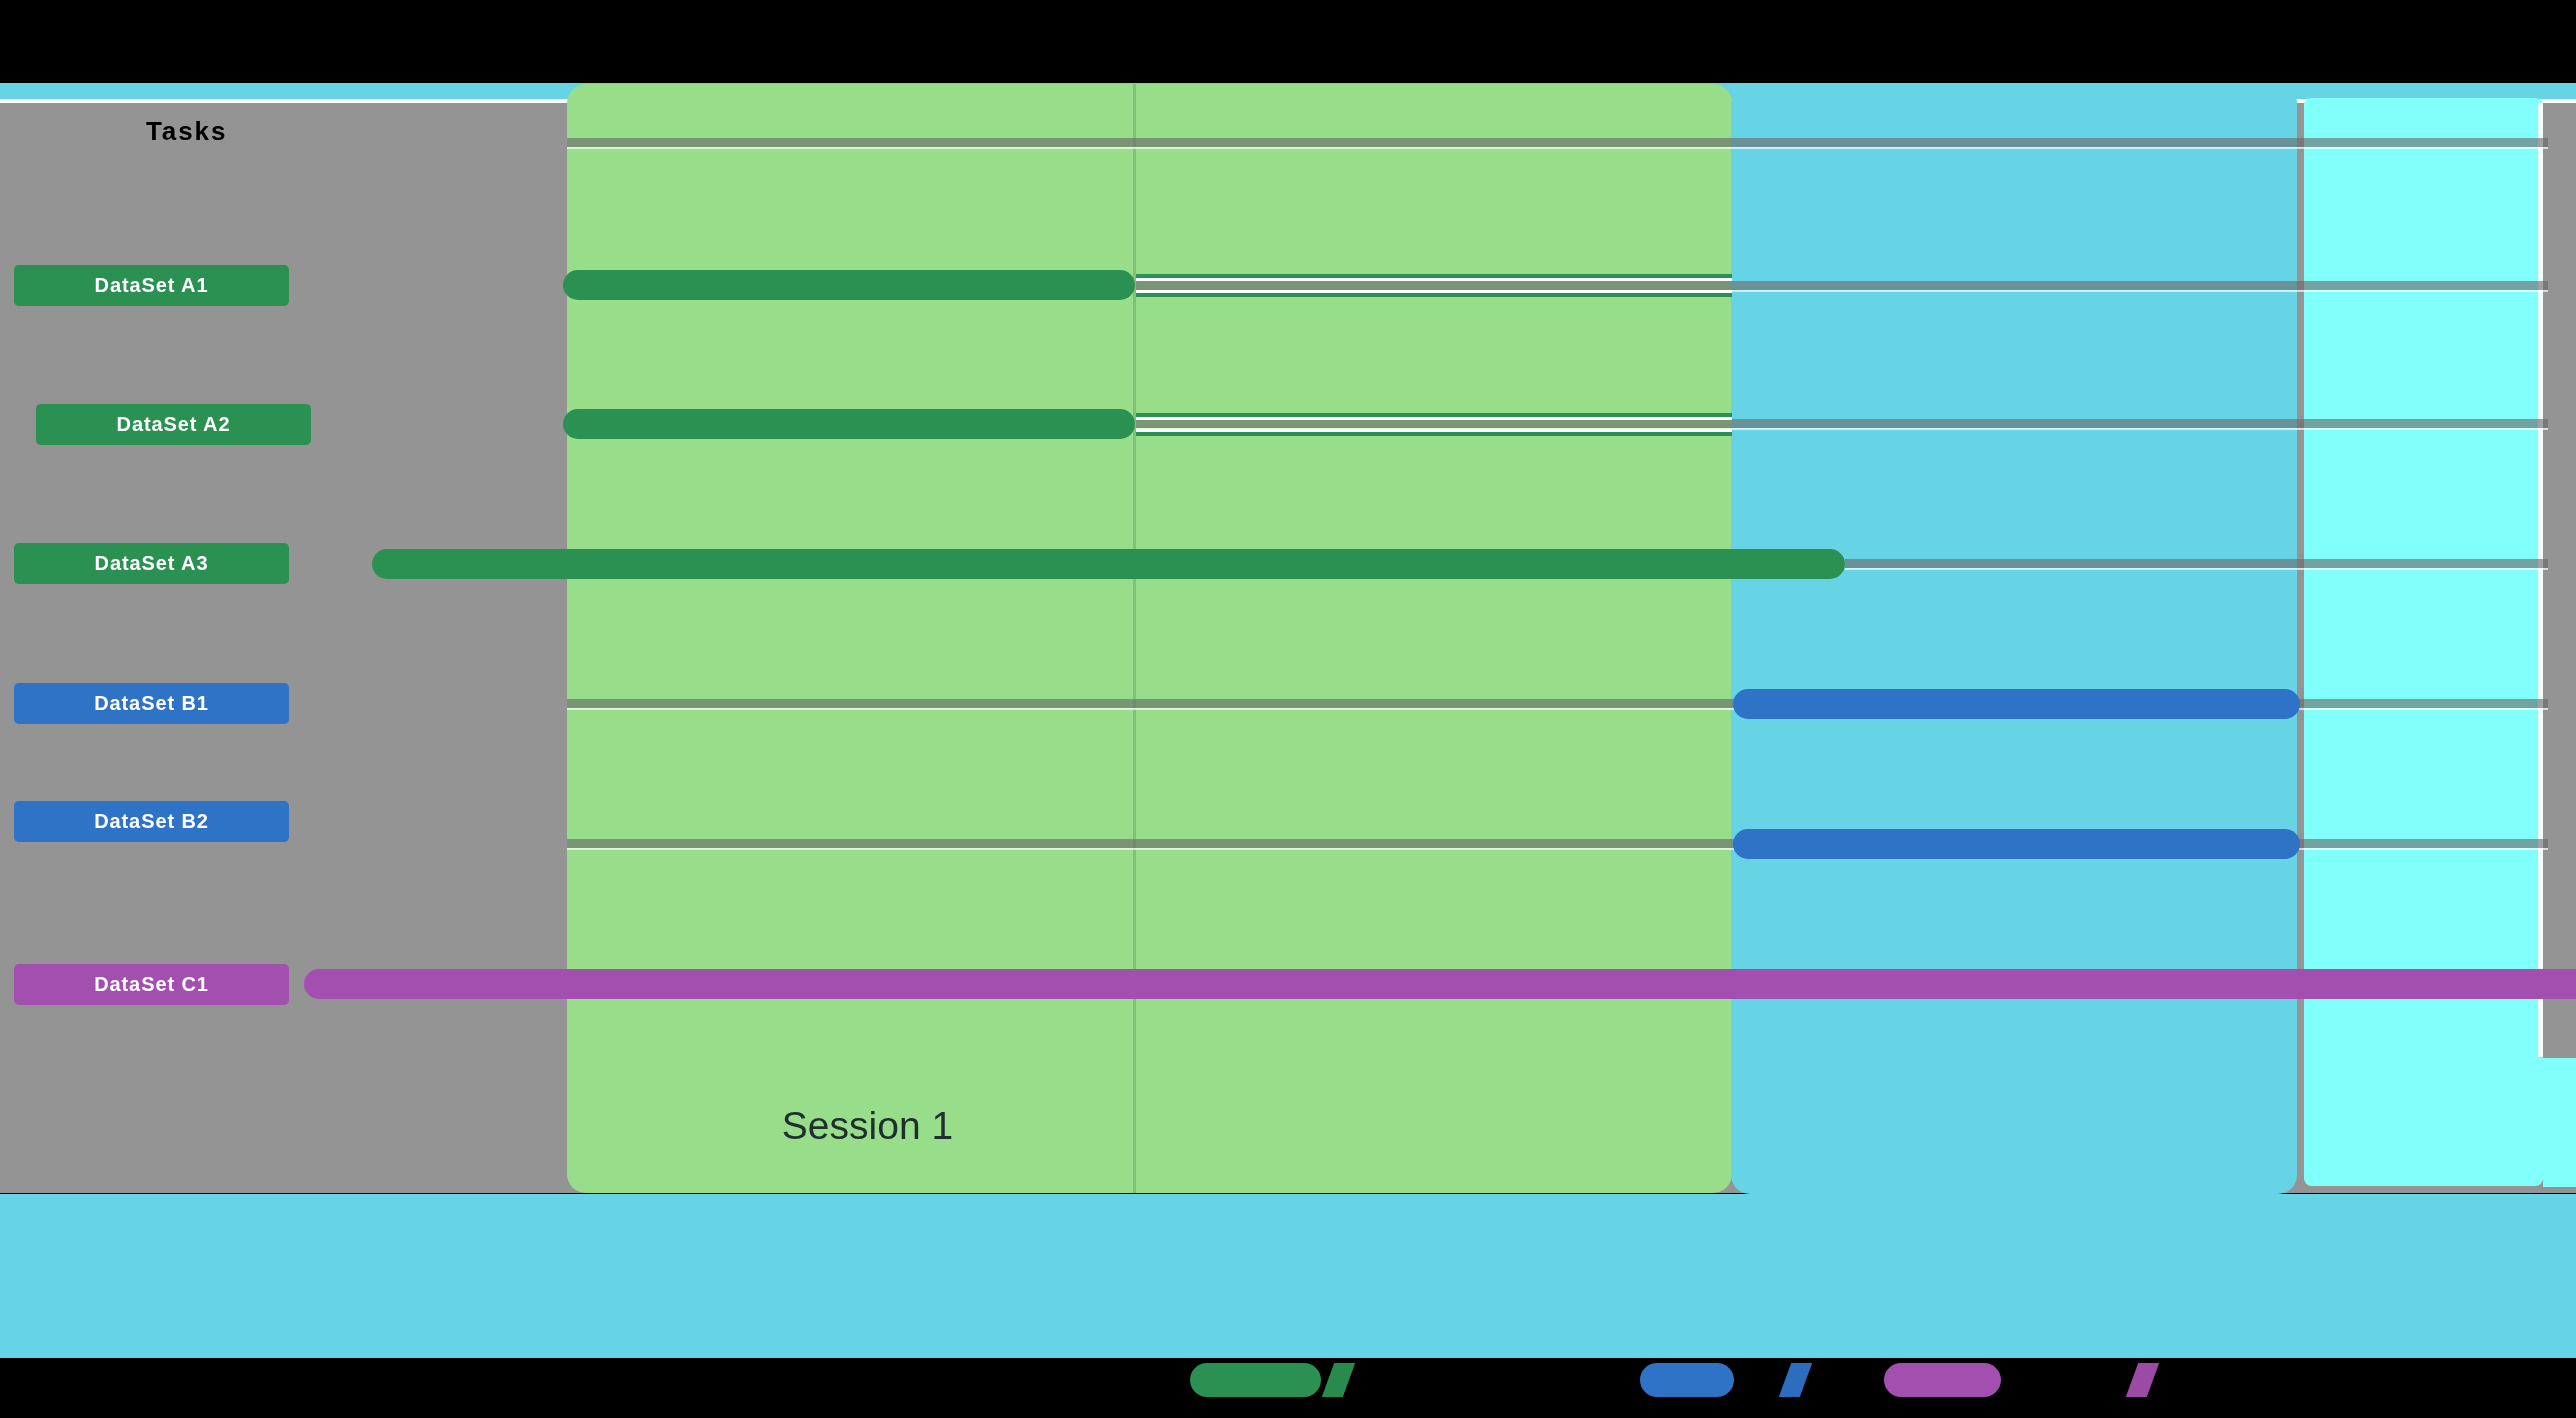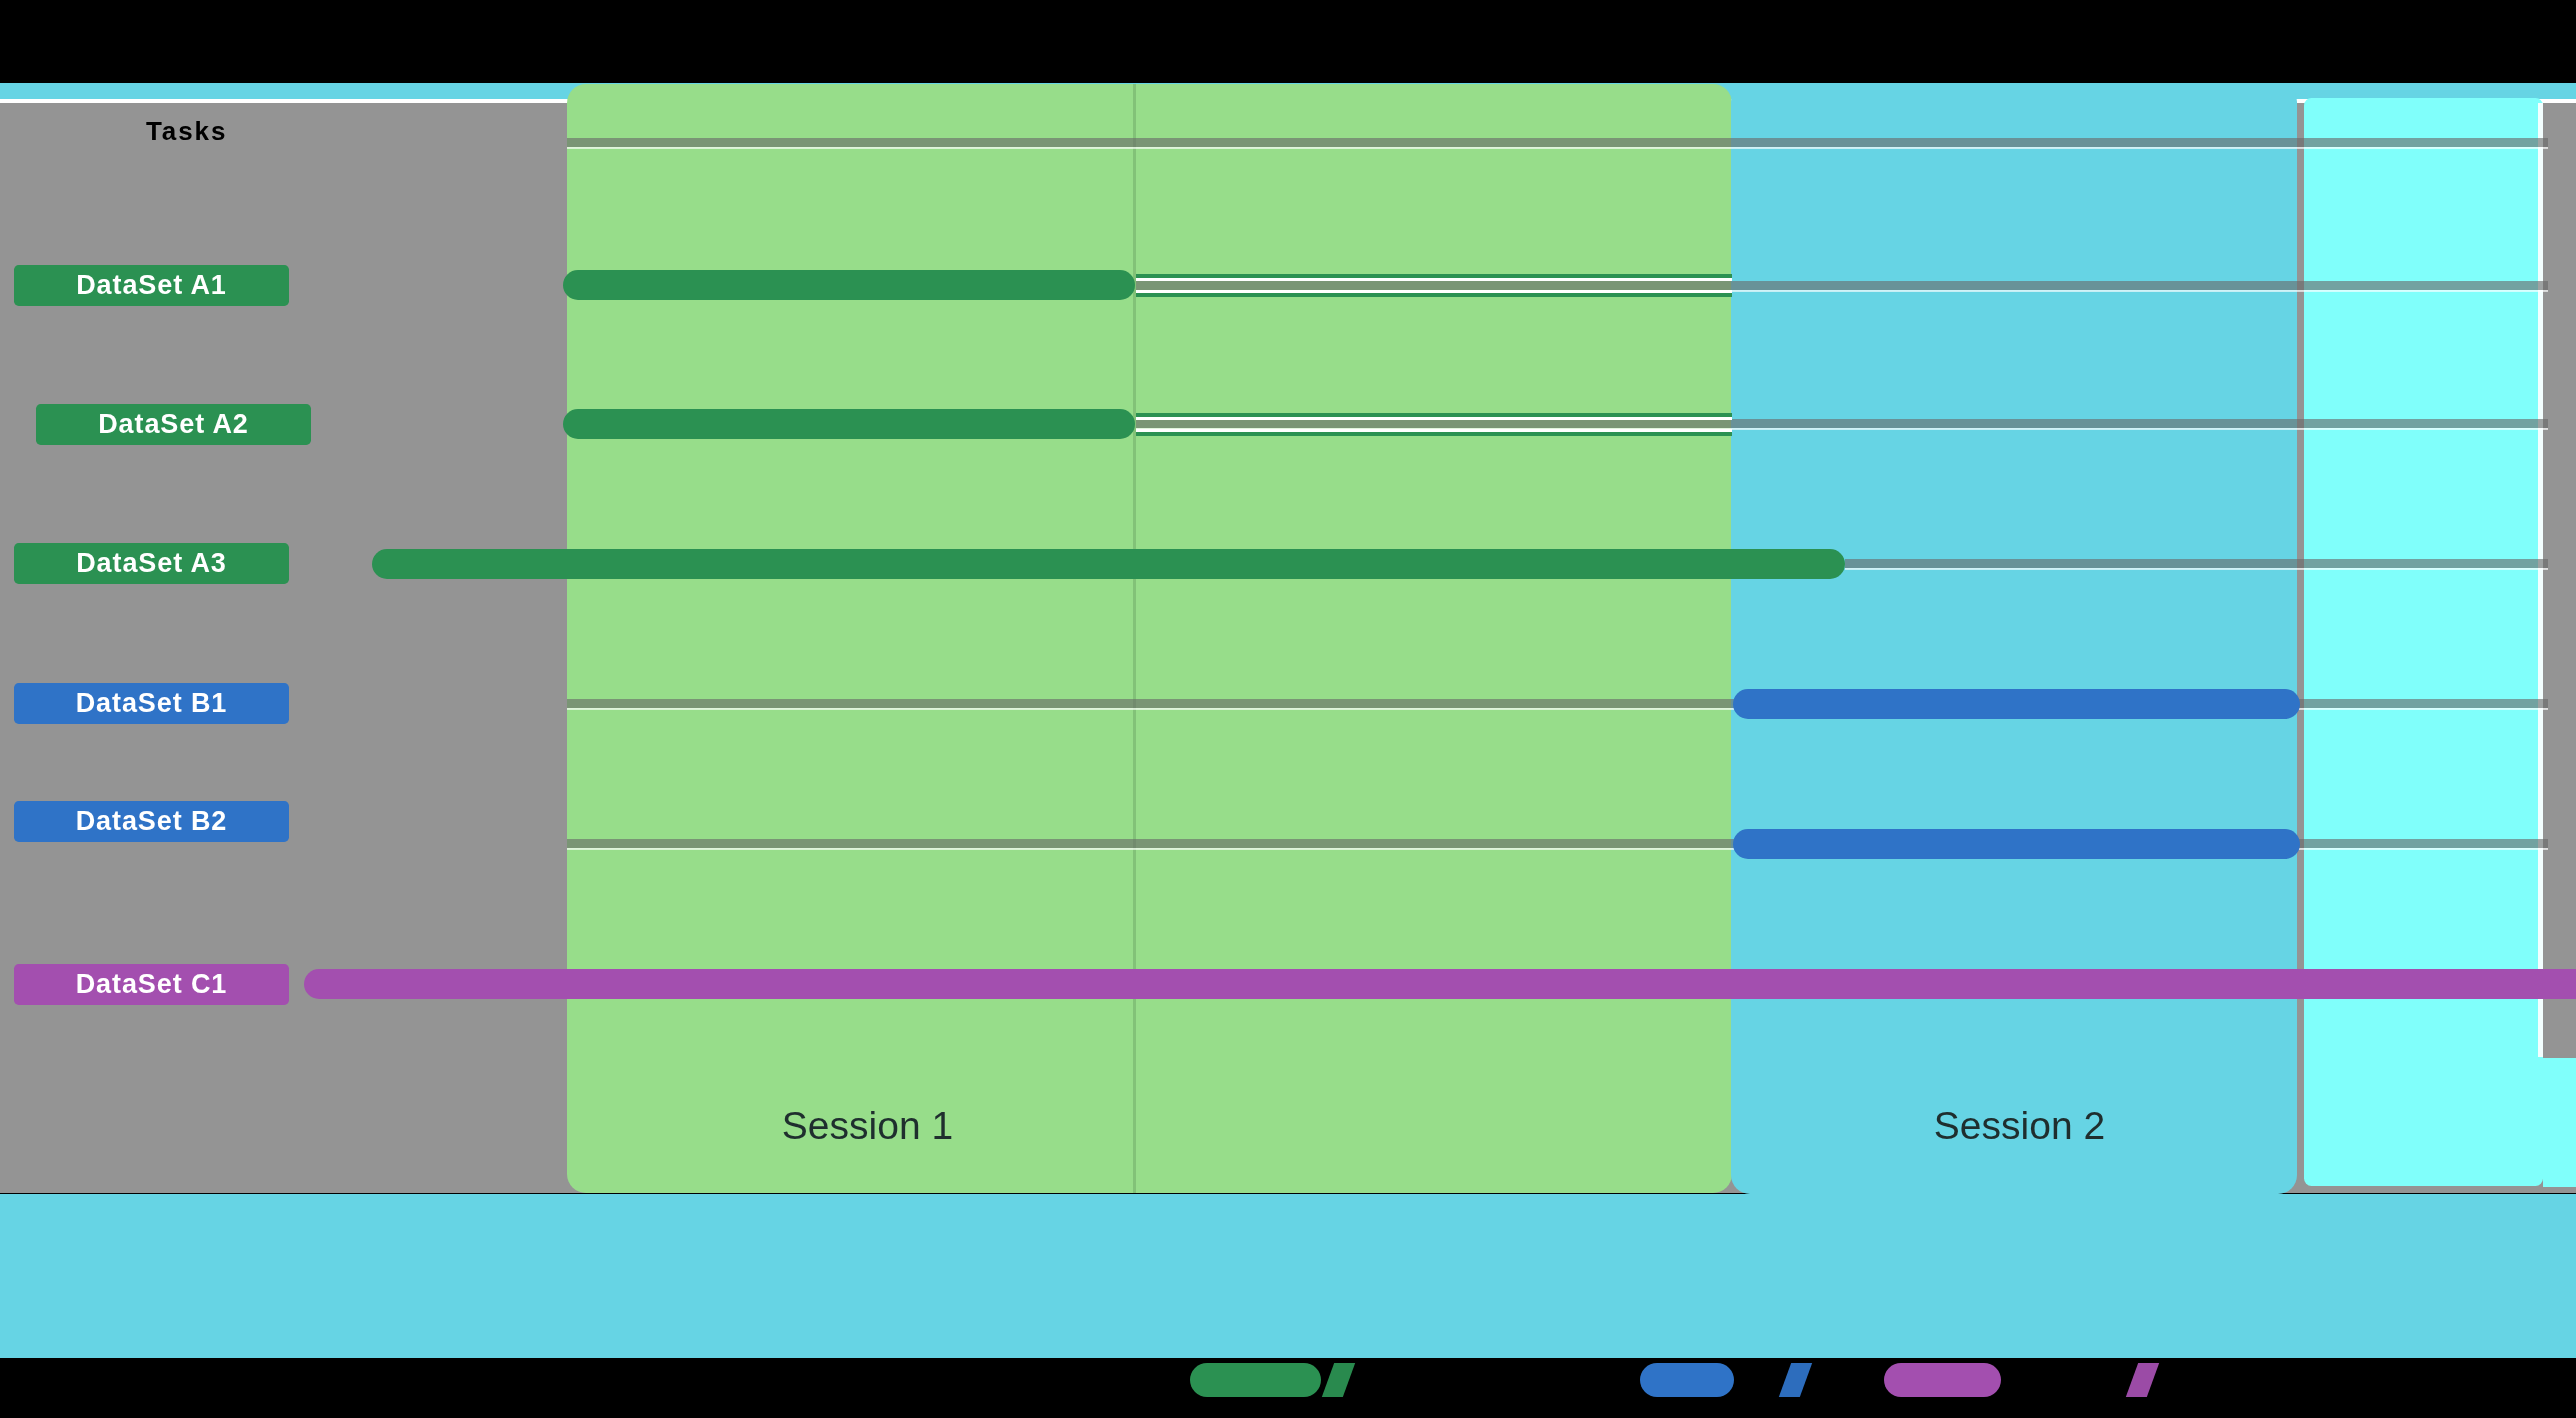--- a/index.html
+++ b/index.html
@@ -13,21 +13,21 @@
   .session1-seam{left:1133px;top:84px;width:2.8px;height:1109px;background:rgba(60,100,60,.22);}
   .session2{left:1731px;top:83px;width:566px;height:1111px;border-radius:19px;}
   .bright{left:2304px;top:98px;width:239px;height:1088px;border-radius:7.5px;}
   .bright2{left:2543px;top:1058px;width:33px;height:129px;}
   .white-v{left:2538px;top:103px;width:4.7px;height:954px;background:rgba(255,255,255,.9);}
   .gridline{height:9.4px;background:rgba(105,105,105,.62);box-shadow:0 1.9px 0 rgba(255,255,255,.7);}
   .track{height:22.5px;}
   .bar{height:30px;border-radius:15px;}
   .bar.flat-right{border-top-right-radius:0;border-bottom-right-radius:0;}
   .badge{left:14px;width:275px;height:41px;border-radius:4.7px;color:#fff;
-         font-size:27px;font-weight:700;display:flex;align-items:center;justify-content:center;
+         font-size:20px;font-weight:700;display:flex;align-items:center;justify-content:center;
          letter-spacing:0.9px;white-space:nowrap;}
   .title{left:146px;top:116px;font-size:26px;font-weight:700;color:#000;letter-spacing:1.9px;}
   .session-label{top:1104px;width:375px;text-align:center;font-size:39px;color:#1f2e2e;}
   .bottom-band{left:0;top:1194px;width:2576px;height:164px;}
   .pill{top:1363px;height:34px;border-radius:17px;}
   .slant{top:1363px;height:34px;width:20.6px;transform:skewX(-20deg);opacity:.95;}
 </style>
 </head>
 <body>
 
@@ -66,21 +66,20 @@
       <div class="abs badge" style="top: 265px; background: rgb(43, 145, 82); color: rgb(255, 255, 255);">DataSet A1</div>
       <div class="abs badge" style="top: 404px; background: rgb(43, 145, 82); color: rgb(255, 255, 255); margin-left: 22px;">DataSet A2</div>
       <div class="abs badge" style="top: 543px; background: rgb(43, 145, 82); color: #ffffff;">DataSet A3</div>
       <div class="abs badge" style="top: 683px; background: rgb(47, 115, 199); color: rgb(255, 255, 255);">DataSet B1</div>
       <div class="abs badge" style="top: 801px; background: rgb(47, 115, 199); color: rgb(255, 255, 255);">DataSet B2</div>
       <div class="abs badge" style="top: 964px; background: rgb(163, 79, 175); color: rgb(255, 255, 255);">DataSet C1</div>
     </div>
 
   <div class="abs title">Tasks</div>
   <div class="abs session-label" id="s1label" style="left: 680px; color: rgb(31, 46, 46);">Session 1</div>
-  <div class="abs session-label" id="s2label" style="left: 1832px; color: rgb(31, 46, 46);">Session 2</div>
 
   <div class="abs bottom-band" style="background: rgb(102, 212, 228);"></div>
   <div id="legend">
       <div class="abs pill" style="left: 1190px; width: 131px; background: rgb(43, 145, 82);"></div>
       <div class="abs slant" style="left: 1328px; background: rgb(43, 145, 82);"></div>
       <div class="abs " style="left: 1340px; top: 1363px; color: rgb(0, 0, 0); font: 28px / 34px &quot;Liberation Sans&quot;, sans-serif;"></div>
       <div class="abs pill" style="left: 1640px; width: 94px; background: rgb(47, 115, 199);"></div>
       <div class="abs slant" style="left: 1785px; background: rgb(47, 115, 199);"></div>
       <div class="abs " style="left: 1753px; top: 1363px; color: rgb(0, 0, 0); font: 28px / 34px &quot;Liberation Sans&quot;, sans-serif;"></div>
       <div class="abs pill" style="left: 1884px; width: 117px; background: rgb(163, 79, 175);"></div>

